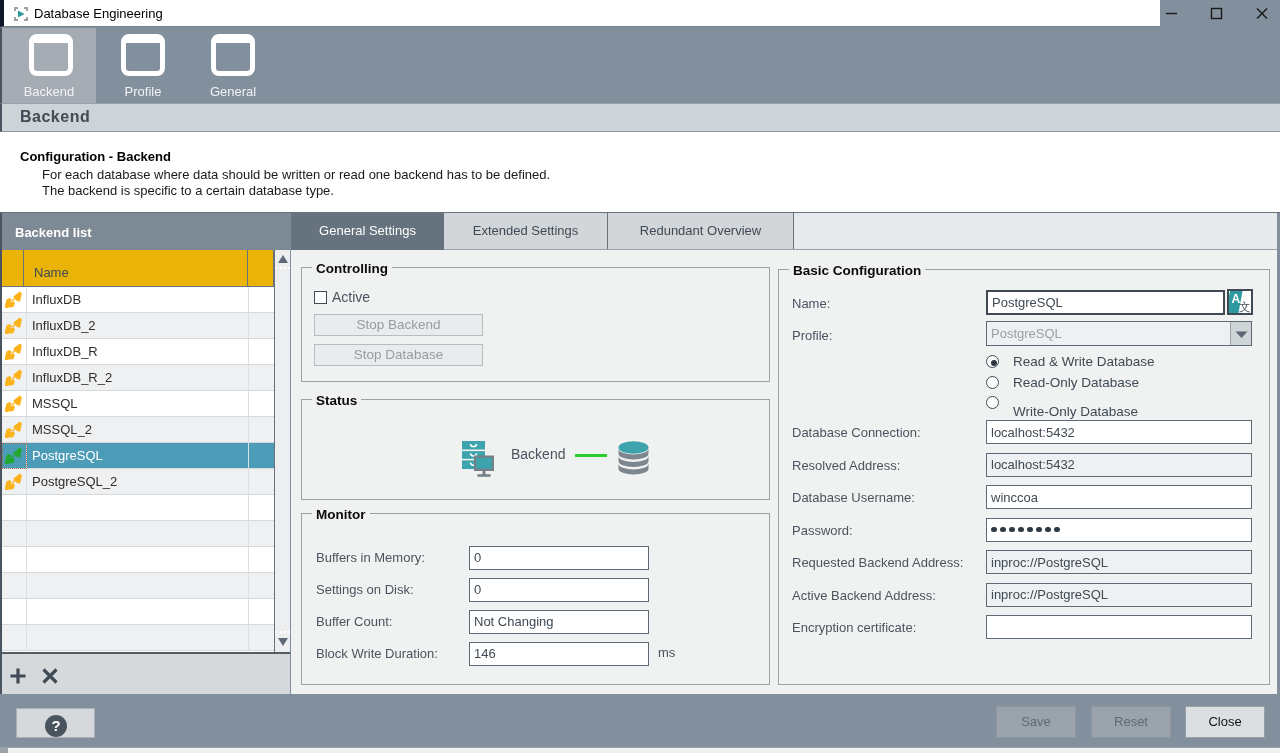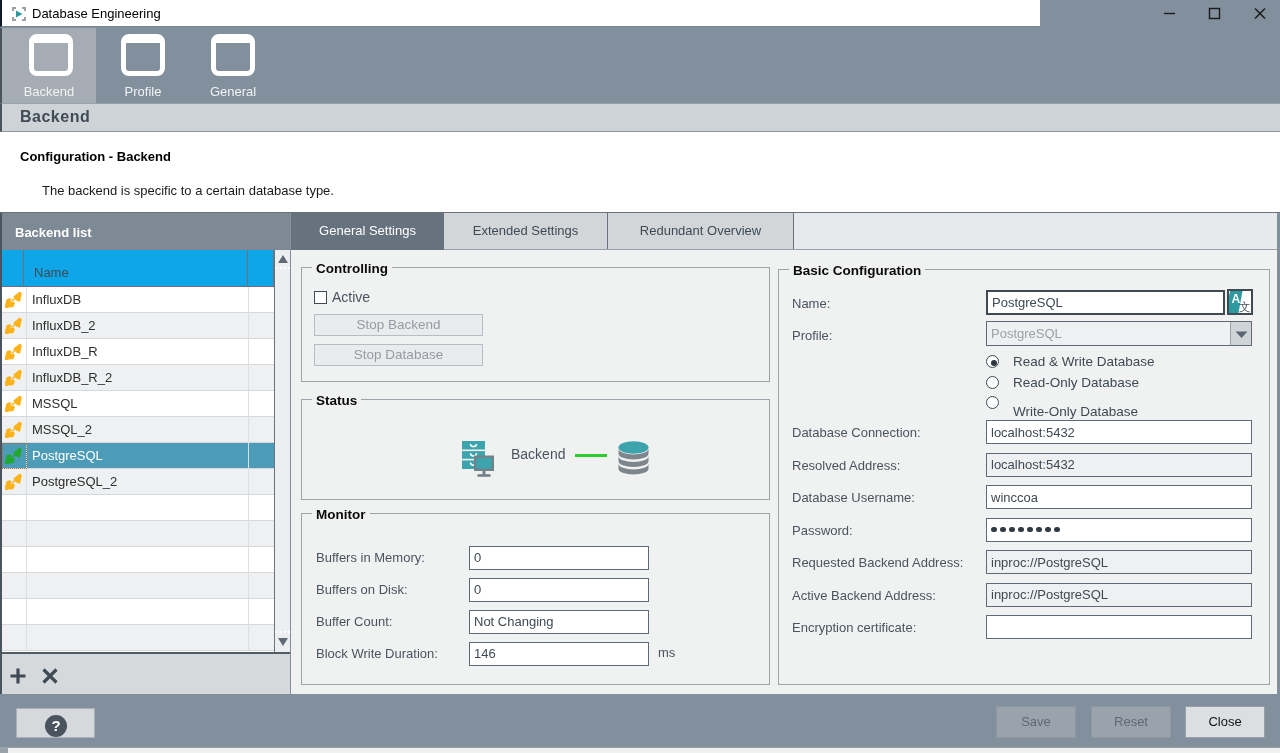--- a/index.html
+++ b/index.html
@@ -1,21 +1,21 @@
 <!DOCTYPE html>
 <html><head>
 <meta charset="utf-8">
 <style>
 * { margin:0; padding:0; box-sizing:border-box; }
 html,body { width:1280px; height:753px; overflow:hidden; }
 body { font-family:"Liberation Sans", sans-serif; position:relative; background:#828f9c; }
 .abs { position:absolute; }
 
 
-#titlebar { left:0; top:0; width:1040px; height:27px; background:#ffffff; border-bottom:1px solid #7b858e; border-left:2px solid #0f172a;}
+#titlebar { left:0; top:0; width:1160px; height:27px; background:#ffffff; border-bottom:1px solid #7b858e; border-left:4px solid #0f172a;}
 #titletext { left:30px; top:6px; font-size:13px; color:#000; }
 
 
 #toolbar { left:0; top:28px; width:1280px; height:75px; background:#828f9c; border-left:2px solid #4a545e; }
 .tbtn { position:absolute; top:0; width:92px; height:75px; }
 .tbtn.sel { background:#a5acb4; }
 .ticon { position:absolute; top:6px; left:50%; margin-left:-22px; width:44px; height:42px; border:5px solid #fff; border-top-width:9px; border-radius:8px; }
 .tlabel { position:absolute; bottom:4px; width:100%; text-align:center; font-size:13px; color:#f2f3f4; }
 
 
@@ -29,21 +29,21 @@
 #descband .t3 { position:absolute; left:42px; top:51px; font-size:13px; color:#1a1a1a; }
 
 
 #main { left:0; top:213px; width:1280px; height:481px; background:#828f9c; }
 #leftdark { left:0; top:213px; width:2px; height:534px; background:#4a545e; }
 
 
 #blband { left:2px; top:213px; width:288px; height:37px; background:#7d8995; }
 #blband span { position:absolute; left:13px; top:12px; font-size:13px; font-weight:bold; color:#fff; }
 #table { left:2px; top:250px; width:288px; height:402px; background:#fff; }
-#thead { position:absolute; left:0; top:0; width:288px; height:37px; background:#0ea5e9; border-bottom:1px solid #6a737d; }
+#thead { position:absolute; left:0; top:0; width:288px; height:37px; background:#eab308; border-bottom:1px solid #6a737d; }
 #thead .c1 { position:absolute; left:0; top:0; width:22px; height:36px; border-right:1px solid #6a737d; }
 #thead .c2 { position:absolute; left:22px; top:0; width:224px; height:36px; border-right:1px solid #6a737d; }
 #thead .c3 { position:absolute; left:246px; top:0; width:26px; height:36px; border-right:1px solid #6a737d; }
 #thead .lbl { position:absolute; left:32px; top:15px; font-size:13px; color:#3f4a54; }
 .trow { position:absolute; left:0; width:272px; height:26px; border-bottom:1px solid #d6d9db; }
 .trow .nm { position:absolute; left:30px; top:5px; font-size:13px; color:#2d2d2d; }
 .trow .ic { position:absolute; left:3px; top:4px; }
 .trow .v1 { position:absolute; left:24px; top:0; width:1px; height:26px; background:#dcdfe1; }
 .trow .v2 { position:absolute; left:246px; top:0; width:1px; height:26px; background:#dcdfe1; }
 .alt { background:#eef0f1; }
@@ -110,20 +110,21 @@
       <div class="tlabel">General</div>
     </div>
 </div>
 
 <div class="abs" id="hdrband">
     <span>Backend</span>
   </div>
 
 <div class="abs" id="descband">
   <div class="t1">Configuration - Backend</div>
+  <div class="t2">For each database where data should be written or read one backend has to be defined.</div>
   <div class="t3">The backend is specific to a certain database type.</div>
 </div>
 
 <div class="abs" id="main"></div>
 <div class="abs" id="leftdark"></div>
 
 <div class="abs" id="blband">
     <span>Backend list</span>
   </div>
 
@@ -319,21 +320,21 @@
   <div class="group" style="left:10px; top:263px; width:469px; height:172px;">
     <div class="gtitle">Monitor</div>
   </div>
 
   <div class="group" style="left:487px; top:19px; width:492px; height:416px;">
     <div class="gtitle">Basic Configuration</div>
   </div>
   <div id="fields">
       <div class="flbl" style="left:25px;top:299.5px;">Buffers in Memory:</div>
       <div class="ipt" style="left:178px;top:295.5px;width:180px;height:24px;">0</div>
-      <div class="flbl" style="left:25px;top:331.5px;">Buffers on Disk:</div>
+      <div class="flbl" style="left:25px;top:331.5px;">Settings on Disk:</div>
       <div class="ipt" style="left:178px;top:327.5px;width:180px;height:24px;">0</div>
       <div class="flbl" style="left:25px;top:363.5px;">Buffer Count:</div>
       <div class="ipt" style="left:178px;top:359.5px;width:180px;height:24px;">Not Changing</div>
       <div class="flbl" style="left:25px;top:395.5px;text-align:right;">Block Write Duration:</div>
       <div class="ipt" style="left:178px;top:391.5px;width:180px;height:24px;">146</div>
       <div class="flbl" style="left:367px;top:395px;">ms</div>
       <div class="flbl" style="left:501px;top:46px;">Name:</div>
       <div class="ipt" style="left:695px;top:40px;width:239px;height:25px;border:2px solid #3f4a55;">PostgreSQL</div>
       <div class="flbl" style="left:501px;top:78px;">Profile:</div>
       <div class="ipt ro" style="left:695px;top:71px;width:266px;height:25px;color:#9aa1a8;">PostgreSQL<div style="position:absolute;right:0;top:0;width:21px;height:23px;background:#cfd4d7;border-left:1px solid #9aa1a8;"><svg width="21" height="23">

